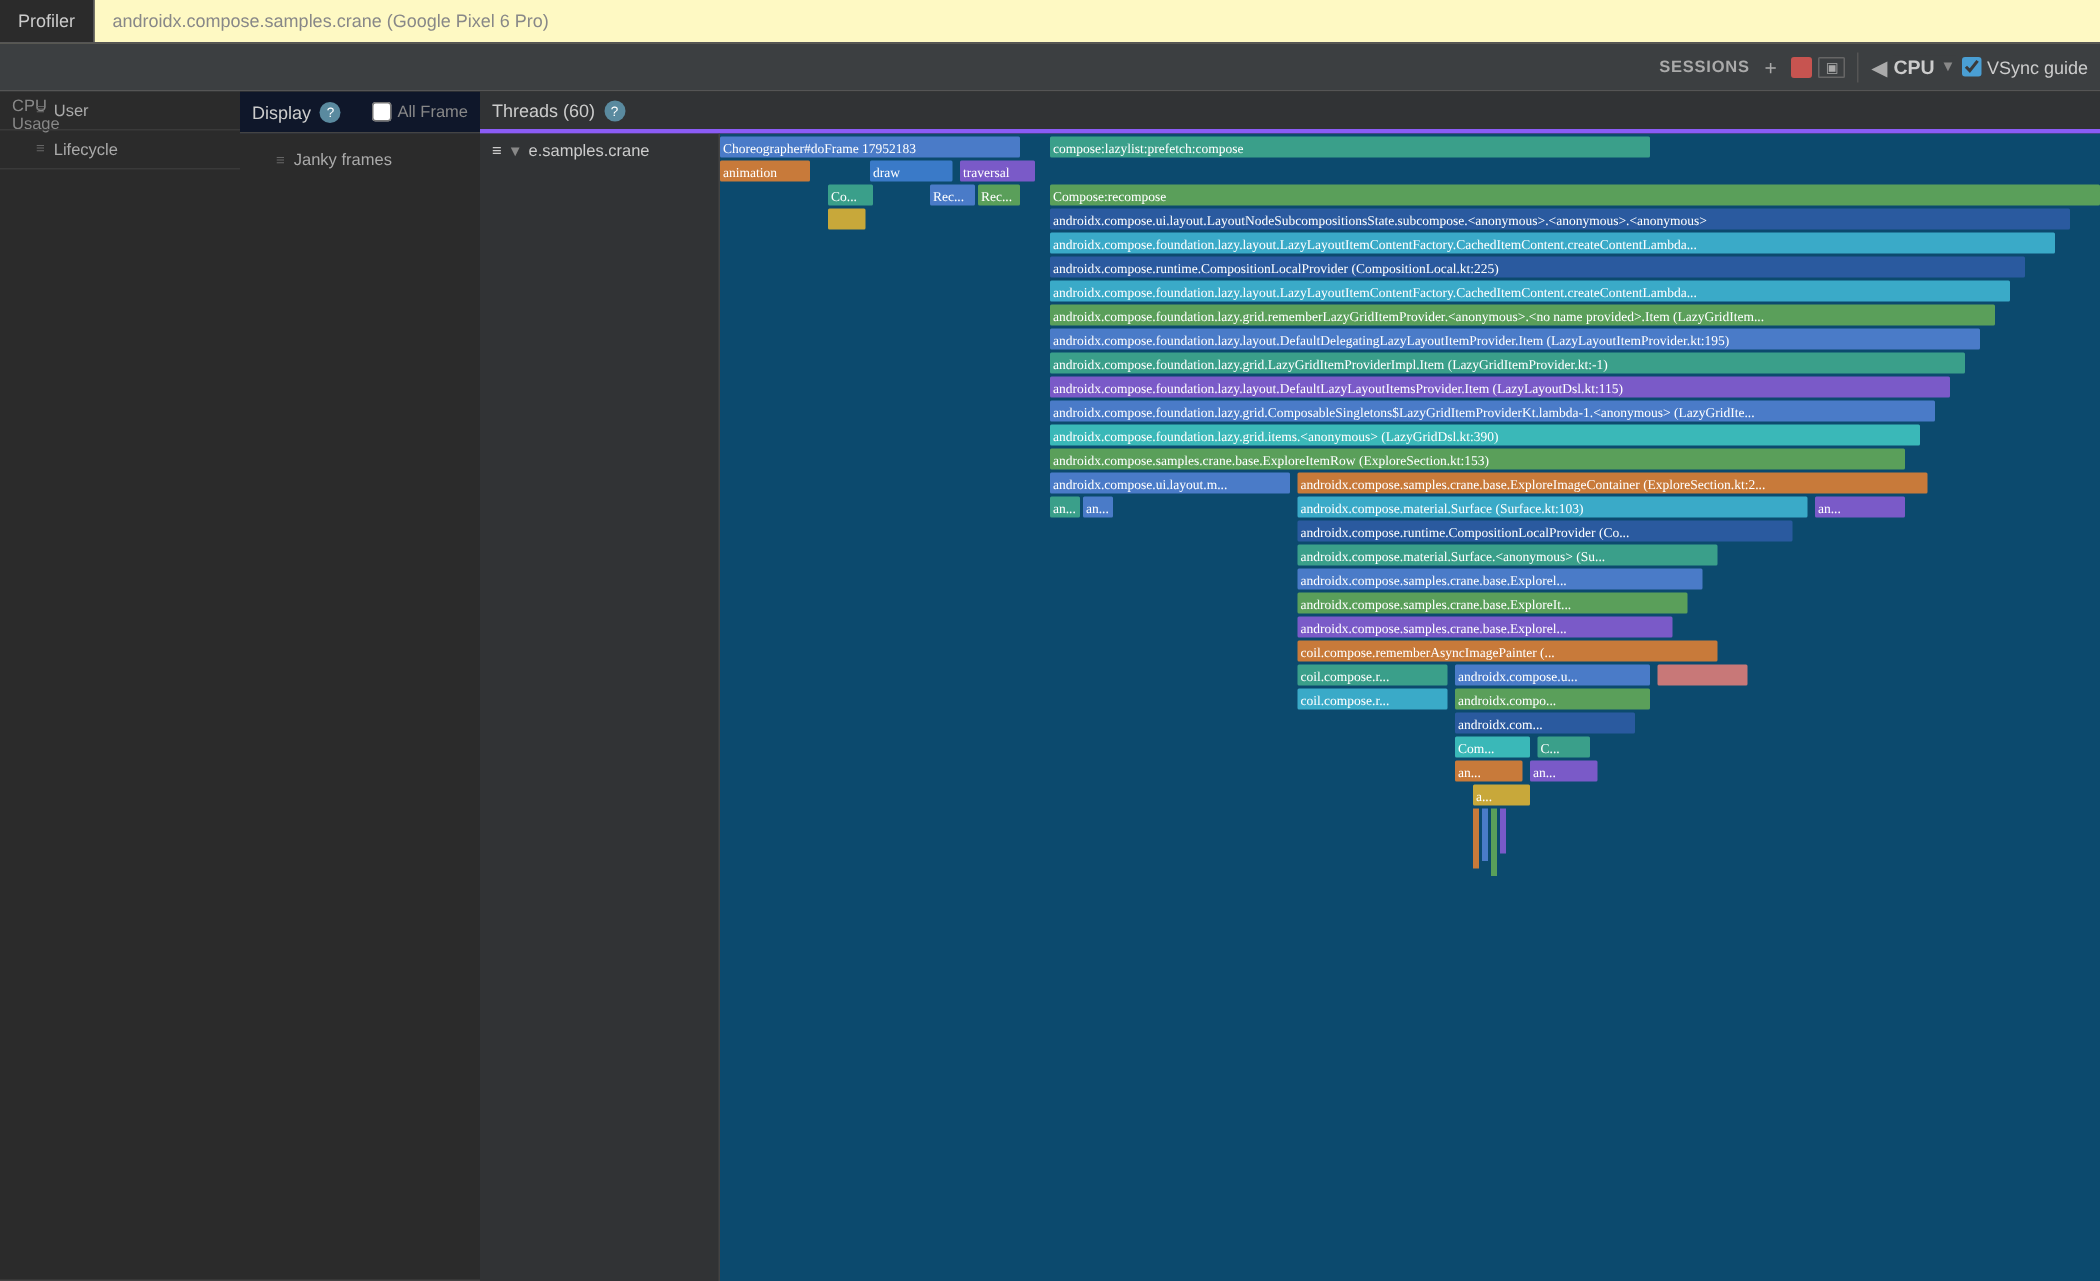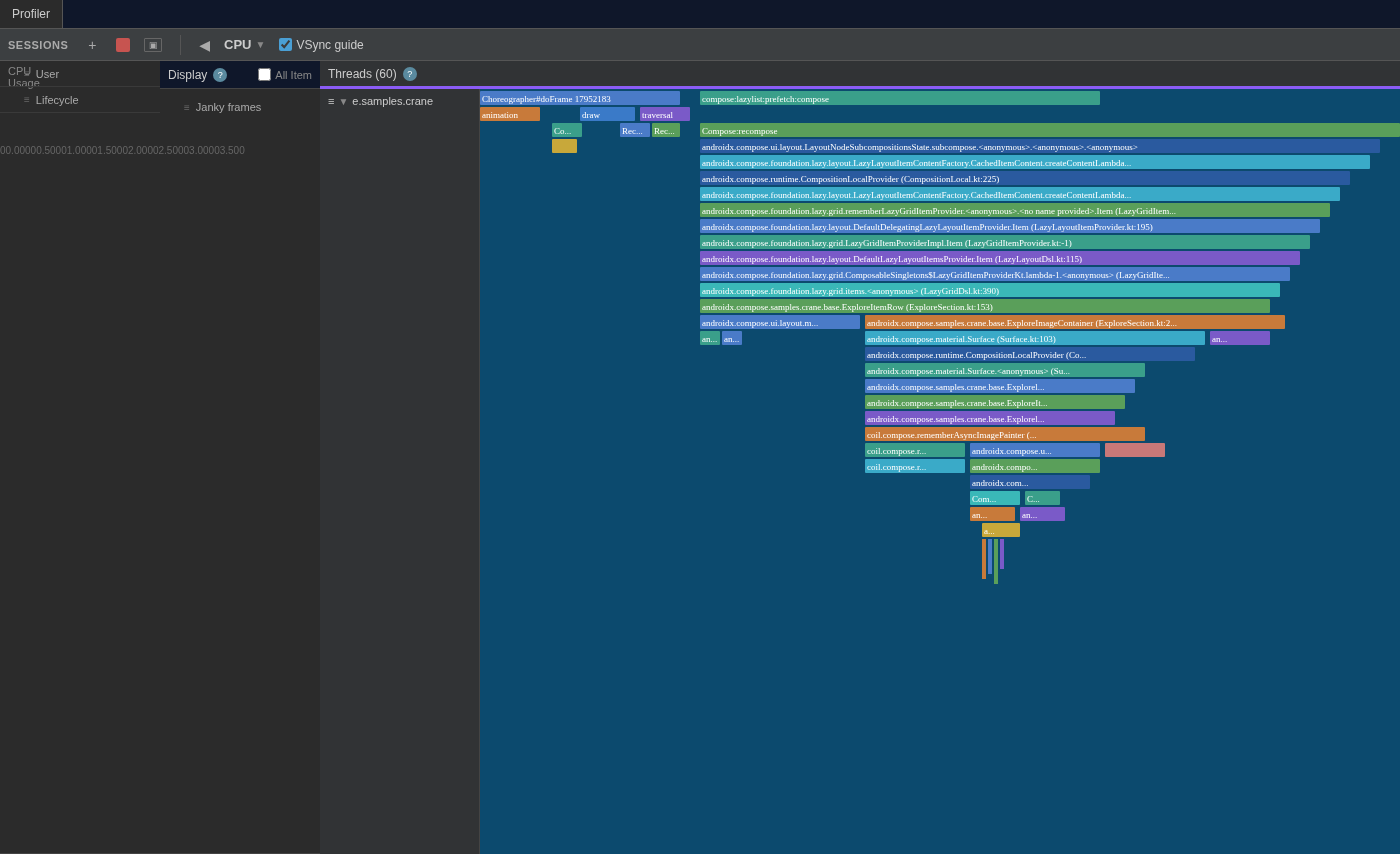--- a/index.html
+++ b/index.html
@@ -1,21 +1,21 @@
 <!DOCTYPE html>
 <html><head>
   <meta charset="utf-8">
   <style>
     * { margin: 0; padding: 0; box-sizing: border-box; }
     body { width: 1400px; height: 854px; background: #2b2b2b; color: #ccc; font-family: 'Segoe UI', Arial, sans-serif; font-size: 12px; overflow: hidden; }
 
     
     #title-bar {
       height: 29px;
-      background: #0f172a;
+      background: #fef9c3;
       display: flex;
       align-items: flex-start;
       border-bottom: 1px solid #555;
     }
     #title-bar .tab-active {
       background: #2b2b2b;
       color: #ccc;
       padding: 0 12px;
       height: 100%;
       display: flex;
@@ -32,22 +32,23 @@
       font-size: 12px;
     }
 
     
     #toolbar {
       height: 32px;
       background: #3c3f41;
       display: flex;
       align-items: center;
       padding: 0 8px;
-      gap: 14px;
+      gap: 4px;
       border-bottom: 1px solid #555;
+      justify-content: flex-end;
     }
     .sessions-label {
       color: #aaa;
       font-size: 11px;
       font-weight: bold;
       letter-spacing: 0.5px;
     }
     .toolbar-btn {
       width: 20px; height: 20px;
       border: none;
@@ -263,20 +264,23 @@
       background: #0c4a6e;
       font-family: Liberation Serif, serif;
     }
   </style>
 </head>
 <body>
 
 <div id="title-bar">
   <div class="tab-active">
     <span>Profiler</span>
+  </div>
+  <div class="tab-inactive">
+    <span>androidx.compose.samples.crane (Google Pixel 6 Pro)</span>
   </div>
 </div>
 
 <div id="toolbar">
   <span class="sessions-label">SESSIONS</span>
   <button class="toolbar-btn btn-add">+</button>
   <div class="btn-stop"></div>
   <button class="toolbar-btn btn-capture">
     <span style="font-size:9px;">▣</span>
   </button>
@@ -314,30 +318,20 @@
           <line x1="0" y1="25%" x2="100%" y2="25%" stroke="#333" stroke-width="1"></line>
           <line x1="0" y1="50%" x2="100%" y2="50%" stroke="#333" stroke-width="1"></line>
           <line x1="0" y1="75%" x2="100%" y2="75%" stroke="#333" stroke-width="1"></line>
 
           <polygon fill="url(#cpuGrad)" points="
             0,80 50,75 100,78 150,72 200,70 250,68 300,72 350,74 400,70 450,68 500,65 550,62 600,58 650,60 700,62 750,58 800,55 850,50 900,48 950,52 1000,55 1050,58 1100,60 1150,62 1180,30 1200,5 1220,15 1240,35 1260,50 1280,55 1300,58 1350,60 1400,62 1400,100 0,100"></polygon>
 
           <polygon fill="#4a7bc8" opacity="0.9" points="1180,60 1190,5 1200,8 1210,55 1180,60"></polygon>
         </svg>
       </div>
-      <div class="timeline-ruler">
-        <div class="ruler-tick">00.000</div>
-        <div class="ruler-tick">00.500</div>
-        <div class="ruler-tick">01.000</div>
-        <div class="ruler-tick">01.500</div>
-        <div class="ruler-tick">02.000</div>
-        <div class="ruler-tick">02.500</div>
-        <div class="ruler-tick">03.000</div>
-        <div class="ruler-tick">03.500</div>
-      </div>
     </div>
 
     <div id="interaction-section">
       <div class="track-row">
         <div class="track-label">
           <span class="hamburger">≡</span>
           <span>User</span>
         </div>
         <div class="track-content"></div>
       </div>
@@ -353,21 +347,21 @@
         </div>
       </div>
     </div>
 
     <div id="display-section">
       <div class="display-header">
         <span class="display-title">Display</span>
         <span class="info-icon">?</span>
         <div class="all-frames-check">
           <input type="checkbox" style="">
-          <span>All Item</span>
+          <span>All Frame</span>
         </div>
       </div>
       <div class="janky-row">
         <div class="track-label">
           <span class="hamburger">≡</span>
           <span>Janky frames</span>
         </div>
         <div class="track-content">
 
           <div style="position: absolute; left: 30%; width: 60%; height: 20px; top: 50%; transform: translateY(-50%); background: #5a3a7a; border-radius: 2px; display: flex; align-items: center; padding: 0 6px;">

